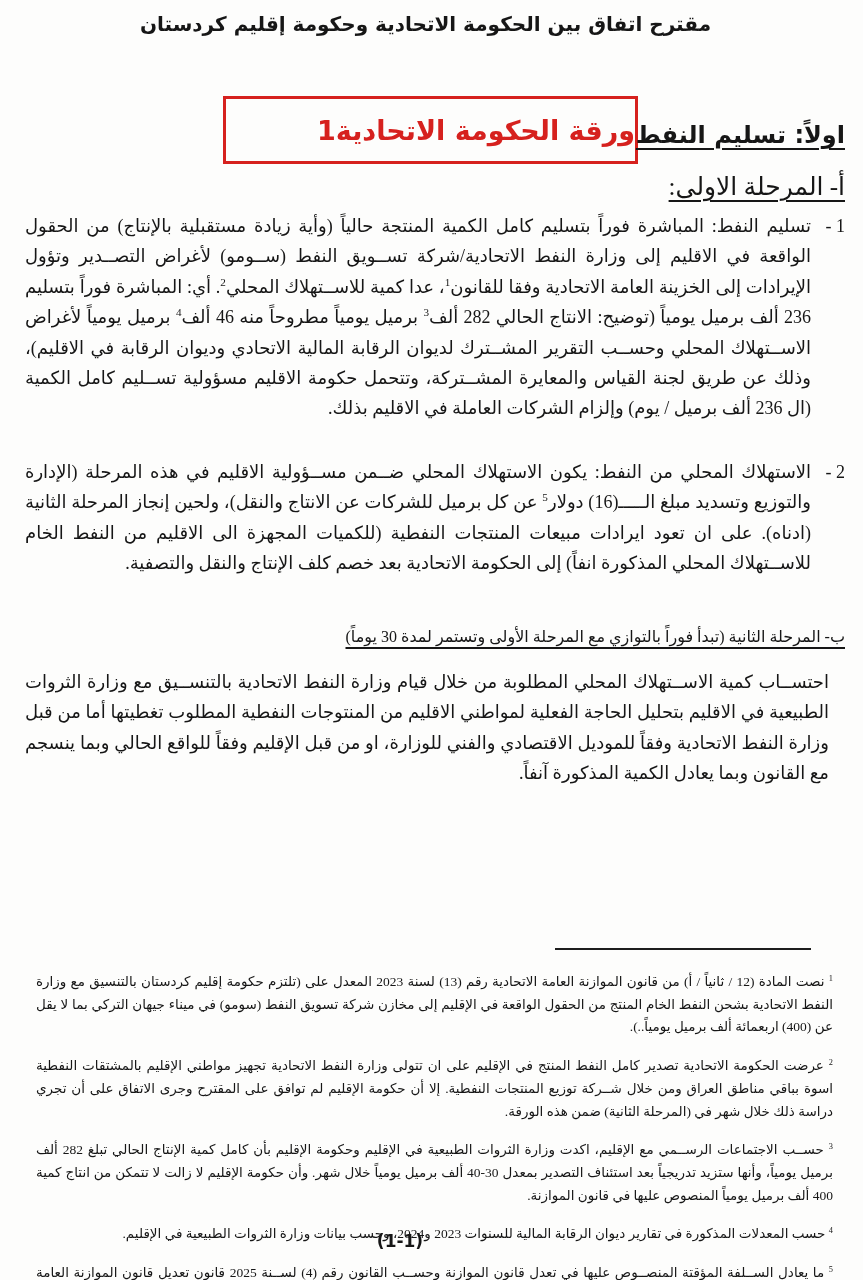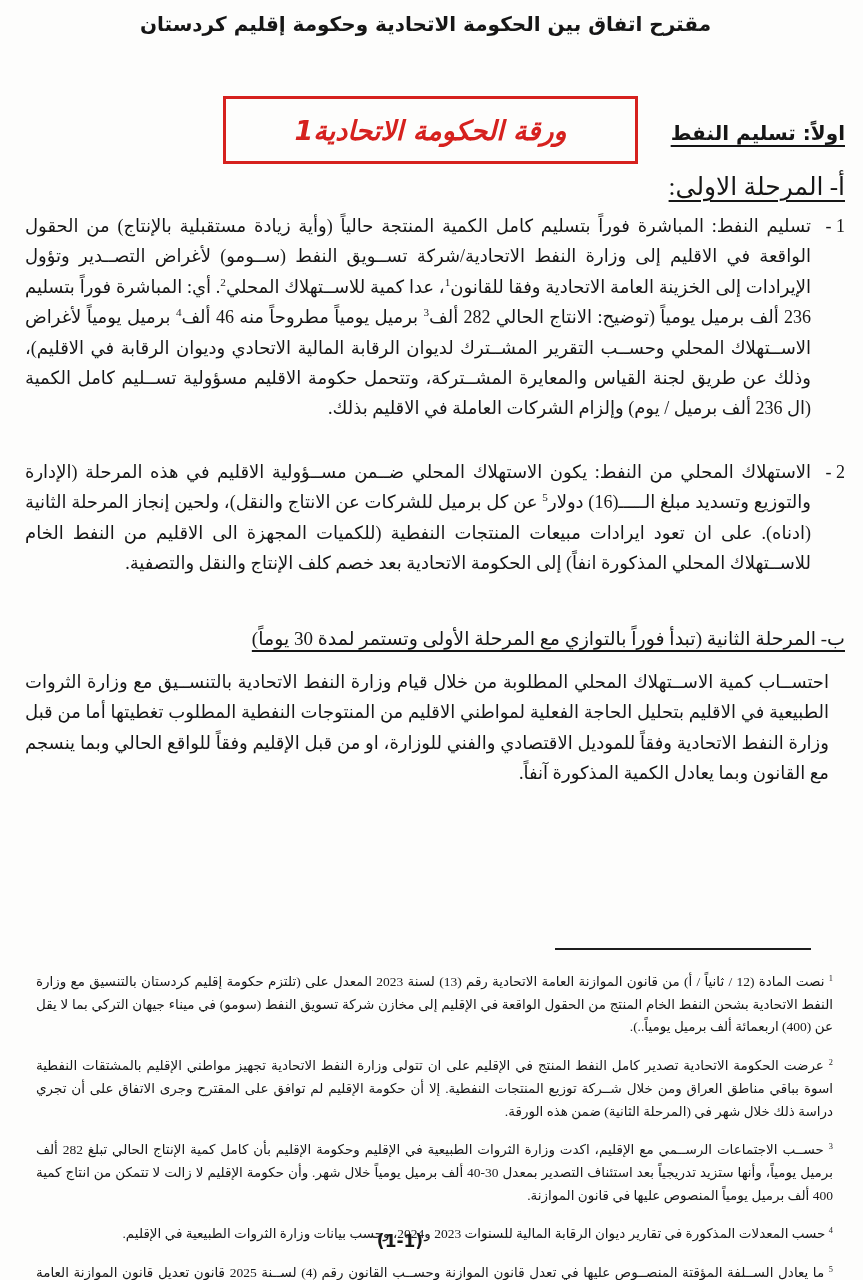--- a/index.html
+++ b/index.html
@@ -13,33 +13,33 @@
   
   .doc-title{
     top:8px;left:0;width:851px;text-align:center;
     font-weight:bold;font-size:20px;line-height:32px;
     font-family:"DejaVu Sans","Liberation Sans",sans-serif;
   }
   
   .red-box{
     top:96px;left:223px;width:409px;height:62px;
     border:3px solid #d6211e;
-    display:flex;align-items:center;justify-content:center;font-style:italic;
+    display:flex;align-items:center;justify-content:flex-start;
   }
   .red-box-label{
     color:#d6211e;font-weight:bold;font-size:27px;
     font-family:"DejaVu Sans","Liberation Sans",sans-serif;
   }
   
   .heading-right{right:18px;white-space:nowrap;}
   .u{text-decoration:underline;text-underline-offset:5px;text-decoration-thickness:1.5px;}
-  .sec-first{top:121px;font-weight:bold;font-size:20px;
+  .sec-first{top:121px;font-weight:bold;font-size:24px;
     font-family:"DejaVu Sans","Liberation Sans",sans-serif;}
   .phase-a{top:172px;font-size:25px;}
-  .phase-b{top:627px;font-size:19px;}
+  .phase-b{top:627px;font-size:16px;}
   
   .body-text{
     font-size:18px;line-height:30.4px;text-align:justify;direction:rtl;
   }
   .list-item{left:25px;right:18px;padding-right:34px;}
   .list-marker{position:absolute;right:0;top:0;}
   .item-1{top:211px;}
   .item-2{top:457px;}
   .pb-para{top:667px;left:25px;right:34px;}
   sup.fnref{font-size:0.62em;vertical-align:super;line-height:0;}

